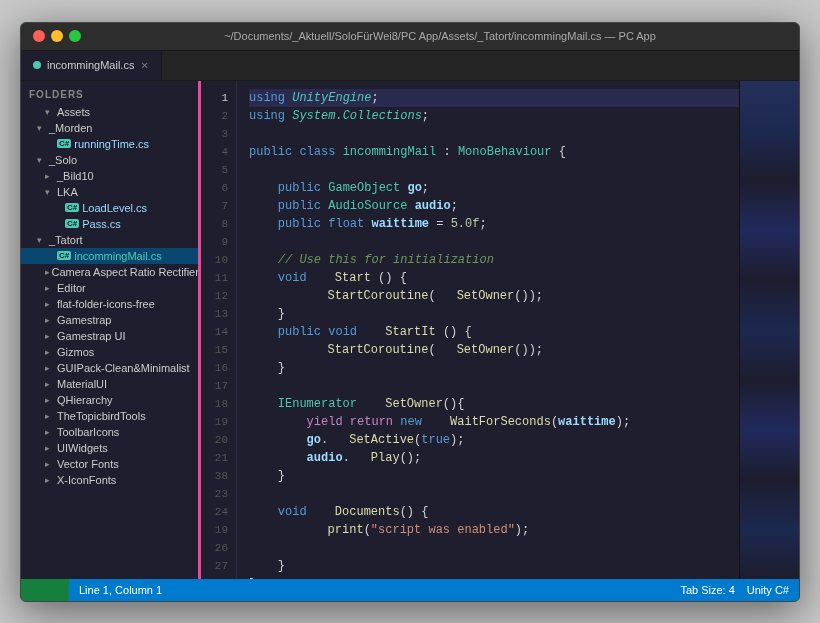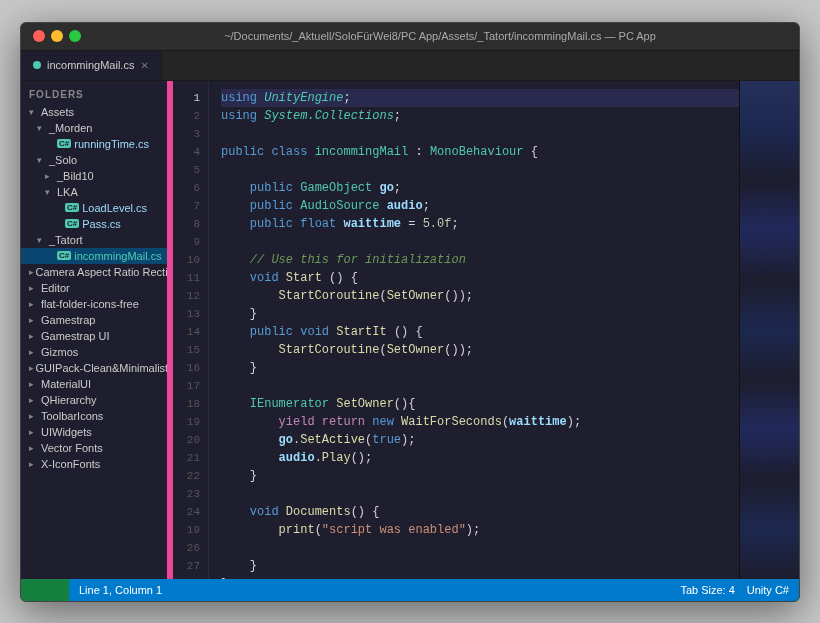--- a/index.html
+++ b/index.html
@@ -81,23 +81,23 @@
       color: #777;
       font-size: 10px;
       cursor: pointer;
     }
     .content-area {
       display: flex;
       flex: 1;
       overflow: hidden;
     }
     .sidebar {
-      width: 152px;
+      width: 180px;
       background: #1e1e2e;
-      border-right: 6px solid #ec4899;
+      border-right: 3px solid #ec4899;
       overflow-y: auto;
       flex-shrink: 0;
       padding: 4px 0;
       font-size: 11px;
       color: #ccc;
     }
     .sidebar-header {
       padding: 4px 8px;
       font-size: 10px;
       font-weight: bold;
@@ -107,21 +107,21 @@
     .sidebar-item {
       display: flex;
       align-items: center;
       padding: 2px 0;
       cursor: pointer;
       white-space: nowrap;
     }
     .sidebar-item.selected {
       background: #094771;
     }
-    .indent1 { padding-left: 8px; }
+    .indent1 { padding-left: 24px; }
     .indent2 { padding-left: 16px; }
     .indent3 { padding-left: 24px; }
     .indent4 { padding-left: 32px; }
     .arrow {
       color: #888;
       font-size: 9px;
       margin-right: 2px;
       display: inline-block;
       width: 10px;
     }
@@ -183,21 +183,21 @@
     }
     .code-line.active-line-bg {
       background: #2a2a4e;
     }
     
     .kw { color: #569cd6; }
     .kw2 { color: #c586c0; }
     .type { color: #4ec9b0; }
     .str { color: #ce9178; }
     .comment { color: #6a9955; font-style: italic; }
-    .fn { color: #dcdcaa; }
+    .fn { color: #dcdcaa; margin-left: 21px; }
     .num { color: #b5cea8; }
     .var { color: #9cdcfe; font-weight: bold; }
     .op { color: #d4d4d4; }
     .minimap {
       width: 60px;
       background: #1a1a2e;
       border-left: 1px solid #111;
       flex-shrink: 0;
     }
     .statusbar {
@@ -333,20 +333,24 @@
         <span class="arrow closed"></span>
         <span class="item-label">GUIPack-Clean&amp;Minimalist</span>
       </div>
       <div class="sidebar-item indent1">
         <span class="arrow closed"></span>
         <span class="item-label">MaterialUI</span>
       </div>
       <div class="sidebar-item indent1">
         <span class="arrow closed"></span>
         <span class="item-label">QHierarchy</span>
+      </div>
+      <div class="sidebar-item indent1">
+        <span class="arrow closed"></span>
+        <span class="item-label">TheTopicbirdTools</span>
       </div>
       <div class="sidebar-item indent1">
         <span class="arrow closed"></span>
         <span class="item-label">ToolbarIcons</span>
       </div>
       <div class="sidebar-item indent1">
         <span class="arrow closed"></span>
         <span class="item-label">UIWidgets</span>
       </div>
       <div class="sidebar-item indent1">
@@ -376,21 +380,21 @@
           <div class="line-number">12</div>
           <div class="line-number">13</div>
           <div class="line-number">14</div>
           <div class="line-number">15</div>
           <div class="line-number">16</div>
           <div class="line-number">17</div>
           <div class="line-number">18</div>
           <div class="line-number">19</div>
           <div class="line-number">20</div>
           <div class="line-number">21</div>
-          <div class="line-number">22</div>
+          <div class="line-number">38</div>
           <div class="line-number">23</div>
           <div class="line-number">24</div>
           <div class="line-number">19</div>
           <div class="line-number">26</div>
           <div class="line-number">27</div>
           <div class="line-number">28</div>
 
         </div>
         <div class="code-content">
           <div class="code-line active-line-bg"><span class="kw">using</span> <span class="type" style="font-style:italic">UnityEngine</span><span class="op">;</span></div>

